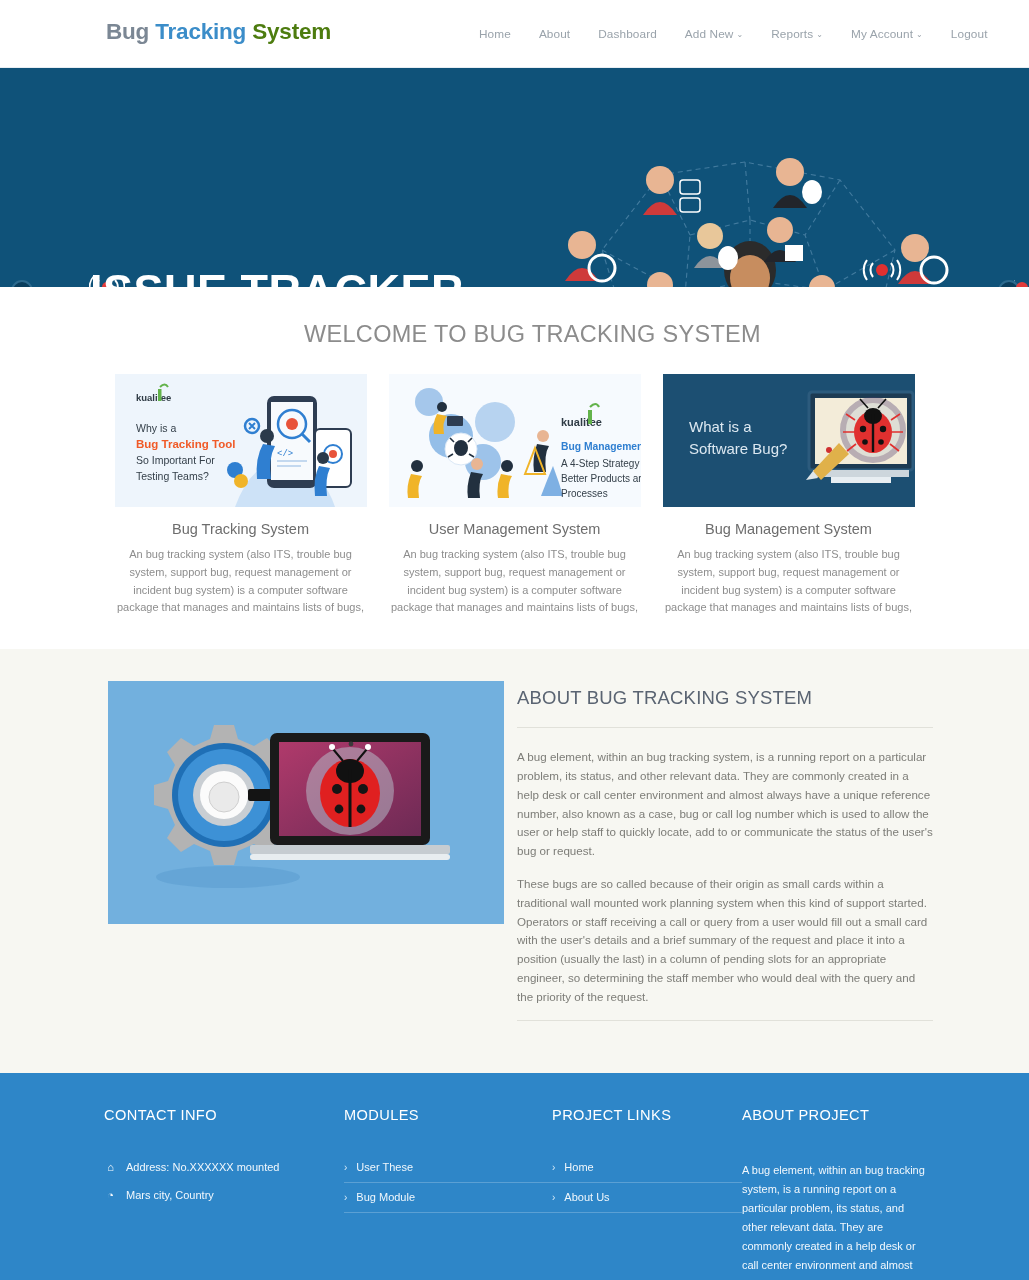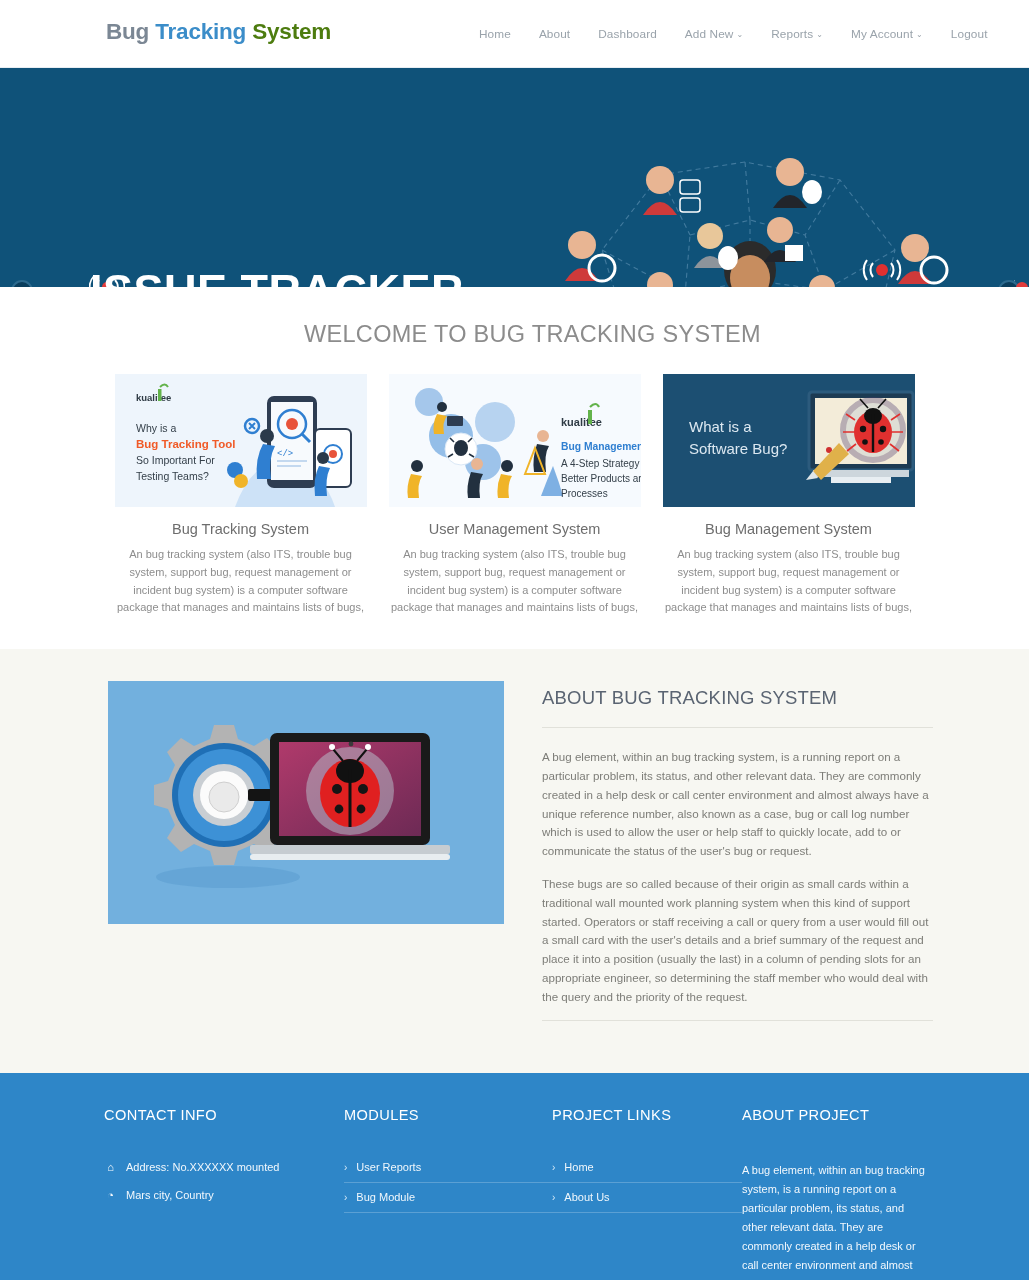--- a/index.html
+++ b/index.html
@@ -141,21 +141,21 @@
     font-size: 11px;
     line-height: 1.62;
     color: #8d8d8d;
   }
 
   
   .about-section {
     background: #f7f7f2;
     padding: 32px 0 52px;
     display: flex;
-    gap: 38px;
+    gap: 13px;
     padding-left: 108px;
     padding-right: 96px;
   }
   .about-img { width: 396px; height: 243px; flex: none; position: relative; overflow: hidden; background:#72b0de; }
   .about-body { flex: 1; padding-top: 6px; }
   .about-title {
     font-size: 18.5px;
     color: #5a6472;
     font-weight: 400;
     letter-spacing: 0.2px;
@@ -539,21 +539,21 @@
           <span class="ic">◔</span>
           <span>Mars city, Country</span>
         </div>
       </div>
   </div>
   <div class="fcol modules">
     <div class="fcol-title">MODULES</div>
     <div id="modules-links">
         <div class="flink">
           <span class="chev">›</span>
-          <span>User Reports</span>
+          <span>User These</span>
         </div>
         <div class="flink">
           <span class="chev">›</span>
           <span>Bug Module</span>
         </div>
       </div>
   </div>
   <div class="fcol projlinks">
     <div class="fcol-title">PROJECT LINKS</div>
     <div id="project-links">

